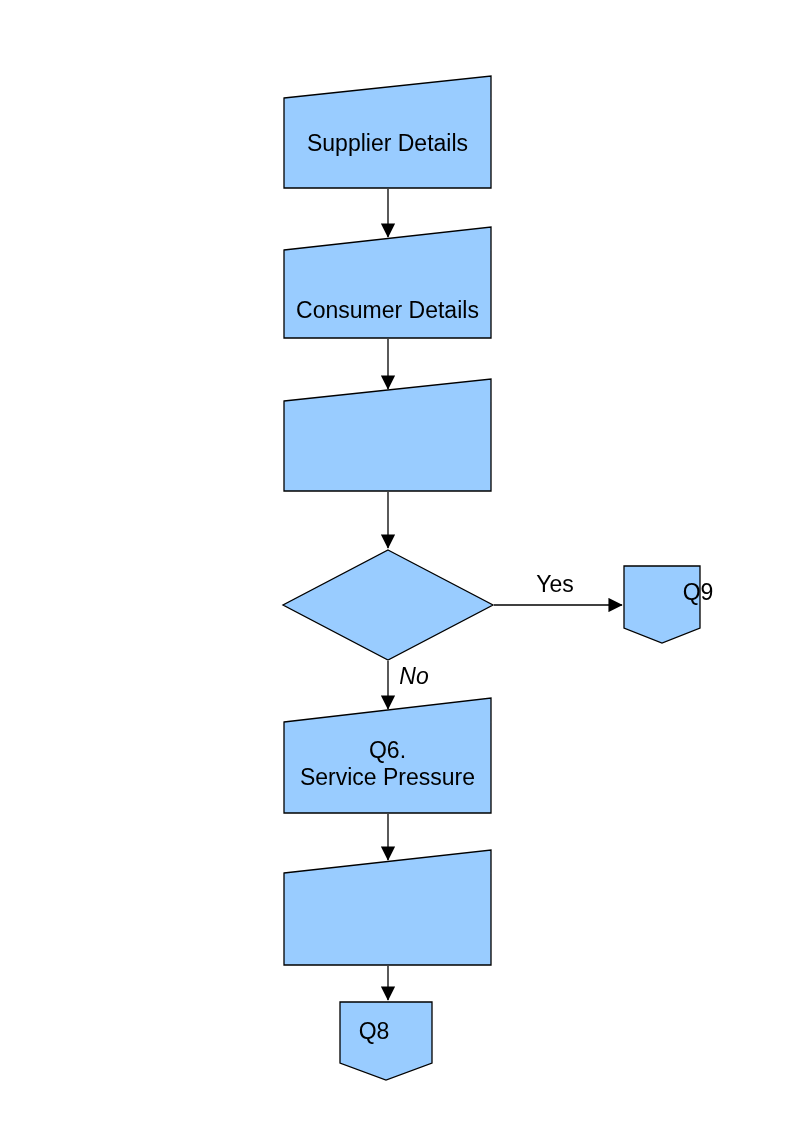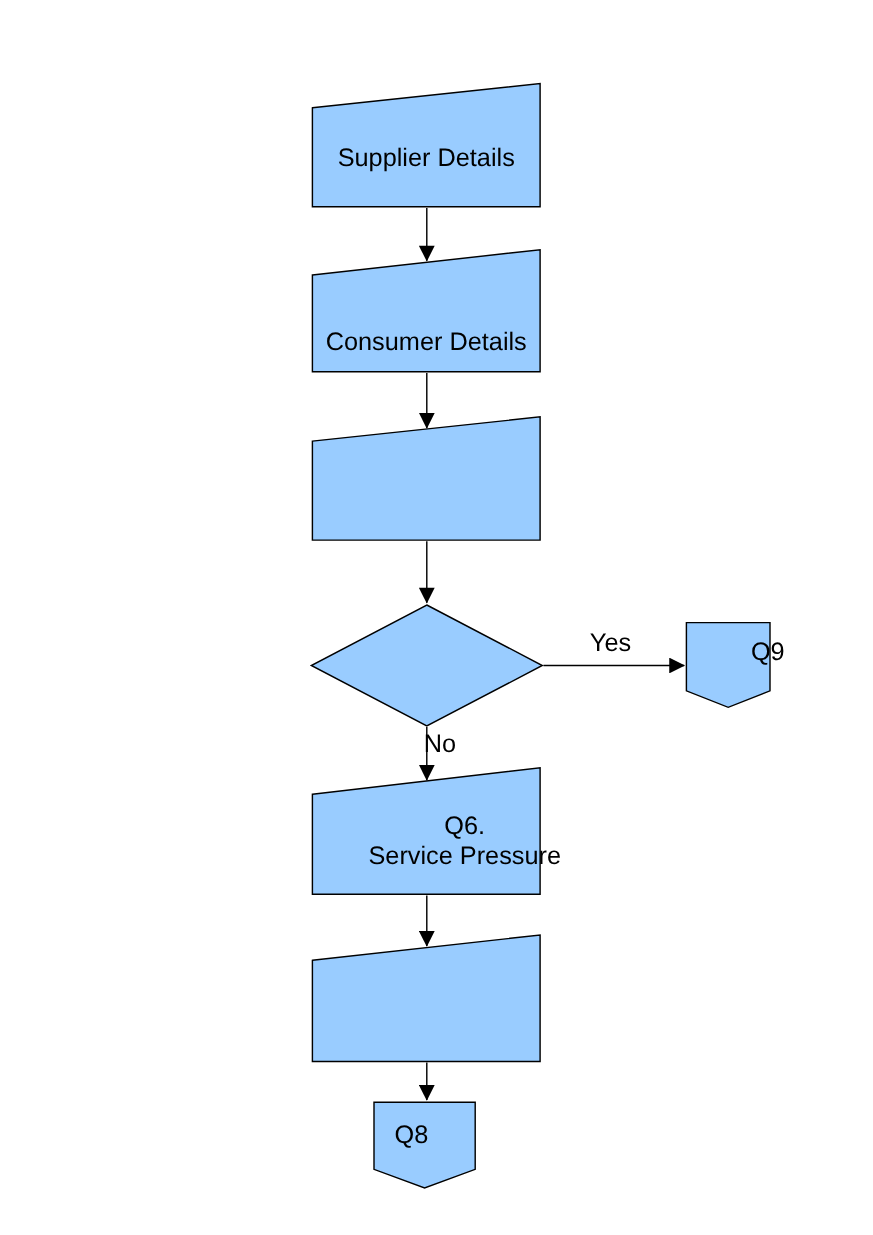--- a/index.html
+++ b/index.html
@@ -66,23 +66,23 @@
   </svg>
 
   <div class="node-label" style="left:284px; top:130px; width:207px;">Supplier Details</div>
 
   <div class="node-label" style="left:284px; top:297px; width:207px;">Consumer Details</div>
 
 
 
   <div class="node-label" style="left:624px; top:579px; width:76px;margin-left:36px;">Q9</div>
 
-  <div class="node-label" style="left:284px; top:737px; width:207px;padding-left:35px;">Q6.
+  <div class="node-label" style="left:284px; top:737px; width:207px;">Q6.
 Service Pressure</div>
 
 
   <div class="node-label" style="left:328px; top:1018px; width:92px;">Q8</div>
 
   <div class="edge-label" style="left:520px; top:571px; width:70px;">Yes</div>
 
-  <div class="edge-label" style="left:380px; top:663px; width:40px;">No</div>
+  <div class="edge-label" style="left:394px; top:663px; width:40px;font-style:italic;">No</div>
 
 </div>
 
 </body></html>

